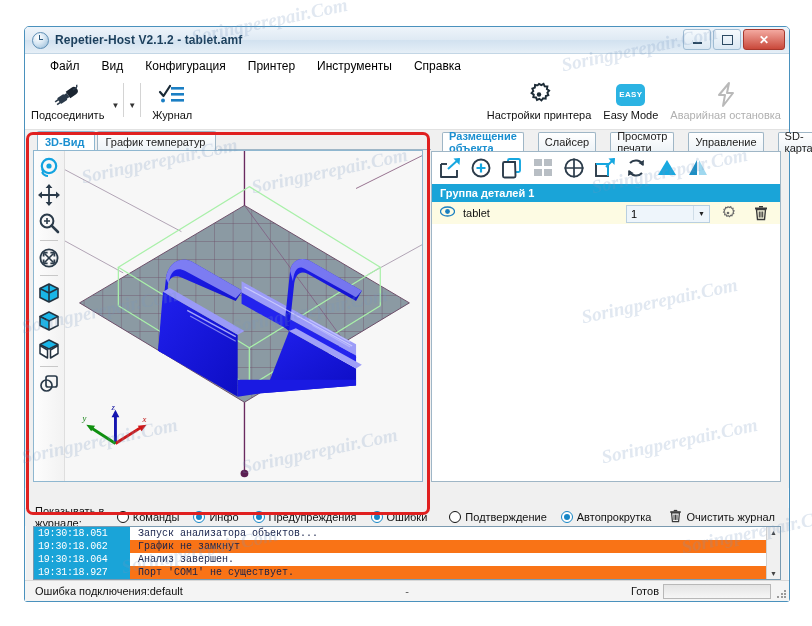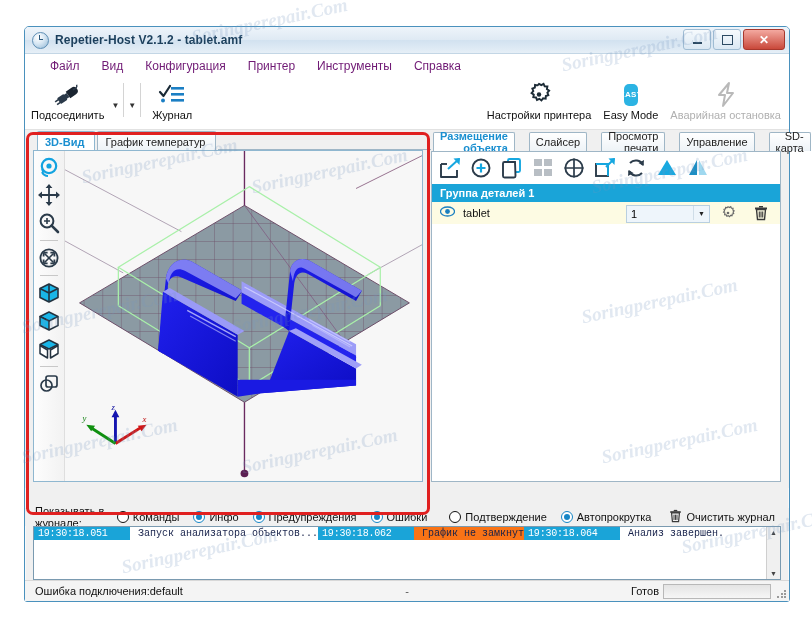--- a/index.html
+++ b/index.html
@@ -53,21 +53,21 @@
   }
   .glyph-min{width:9px;height:2px;background:#2c4a63;margin-top:6px;}
   .glyph-max{width:9px;height:8px;border:1.5px solid #2c4a63;}
   .glyph-close{color:#fff;font-size:12px;font-weight:bold;line-height:1;}
   
   .menubar{
     flex:0 0 24px;height:24px;display:flex;align-items:center;
     background:#ffffff;padding-left:14px;gap:0px;
     border-bottom:1px solid #ffffff;
   }
-  .menu-item{padding:3px 11px;font-size:12px;color:#701a75;cursor:default;}
+  .menu-item{padding:3px 11px;font-size:12px;color:#000000;cursor:default;}
   
   .toolbar{
     flex:0 0 50px;height:50px;background:#ffffff;
     display:flex;align-items:flex-start;position:relative;
     border-bottom:1px solid #e2e2e2;
   }
   .tb-group{display:flex;align-items:flex-start;height:50px;}
   .tb-btn{
     display:flex;flex-direction:column;align-items:center;justify-content:flex-start;
     padding:2px 6px 0 6px;min-width:44px;cursor:default;
@@ -75,21 +75,21 @@
   .tb-btn .ico{height:27px;display:flex;align-items:center;justify-content:center;}
   .tb-btn .lbl{font-size:11px;color:#111;margin-top:1px;white-space:nowrap;}
   .tb-btn.disabled .lbl{color:#b0b0b0;}
   .tb-split{
     display:flex;flex-direction:column;justify-content:center;height:32px;
     font-size:8px;color:#333;padding:0 1px;margin-top:10px;
   }
   .tb-sep{width:1px;height:34px;background:#d4d4d4;margin:4px 3px 0 3px;}
   .tb-right{position:absolute;right:2px;top:0;display:flex;align-items:flex-start;}
   .easy-badge{
-    width:14px;height:22px;border-radius:5px;background:#2bb3e3;
+    width:29px;height:22px;border-radius:5px;background:#2bb3e3;
     color:#fff;font-size:8px;font-weight:bold;display:flex;align-items:center;
     justify-content:center;letter-spacing:.3px;
   }
   
   .body{flex:1 1 auto;display:flex;min-height:0;background:#f0f0f0;}
   .left-pane{
     width:406px;flex:0 0 406px;position:relative;
     display:flex;flex-direction:column;
   }
   .red-outline{
@@ -117,22 +117,21 @@
     border-right:1px solid #dedede;display:flex;flex-direction:column;
     align-items:center;padding-top:3px;gap:2px;
   }
   .vt{width:26px;height:26px;display:flex;align-items:center;justify-content:center;cursor:default;}
   .vt-sep{width:18px;height:1px;background:#c8c8c8;margin:2px 0;}
   .canvas3d{flex:1;position:relative;overflow:hidden;background:#f7f7f7;}
   
   .right-pane{flex:1 1 auto;display:flex;flex-direction:column;min-width:0;}
   .rtabs{
     height:21px;flex:0 0 21px;display:flex;align-items:flex-end;gap:14px;
-    padding-left:2px;
-    text-align:right;
+    padding-left:11px;
   }
   .rtab{
     height:18px;padding:0 6px;font-size:11px;display:flex;align-items:center;
     border:1px solid #9fb6c6;border-bottom:none;border-radius:2px 2px 0 0;
     background:linear-gradient(to bottom,#ffffff,#eef3f7);color:#222;cursor:default;
   }
   .rtab.active{color:#1a8fd0;font-weight:bold;background:#fff;}
   .rpanel{
     flex:1 1 auto;margin:0 8px 6px 0;border:1px solid #9fb6c6;background:#fff;
     display:flex;flex-direction:column;min-height:0;overflow:hidden;
@@ -176,21 +175,21 @@
   }
   .radio.on{border-color:#1686c6;}
   .radio.on:after{
     content:"";position:absolute;left:2px;top:2px;width:6px;height:6px;border-radius:50%;
     background:#1686c6;
   }
   .logwrap{
     flex:0 0 52px;height:52px;margin:0 8px;border:1px solid #7a9ab0;background:#fff;
     display:flex;overflow:hidden;position:relative;
   }
-  .logrows{flex:1;display:flex;flex-direction:row;}
+  .logrows{flex:1;display:flex;flex-direction:column;}
   .logrow{height:13px;display:flex;align-items:center;font-family:"Liberation Mono",monospace;font-size:10px;}
   .logrow.alt{background:#f97316;text-align:right;}
   .logtime{
     width:92px;flex:0 0 92px;background:#1aa4d8;color:#fff;padding-left:4px;
     height:13px;display:flex;align-items:center;letter-spacing:-.2px;
   }
   .logmsg{padding-left:8px;color:#16214a;}
   .logscroll{
     width:13px;flex:0 0 13px;background:#f0f0f0;border-left:1px solid #cfcfcf;
     display:flex;flex-direction:column;justify-content:space-between;align-items:center;
@@ -633,20 +632,24 @@
           <span class="logmsg">Запуск анализатора объектов...</span>
         </div>
         <div class="logrow alt">
           <span class="logtime">19:30:18.062</span>
           <span class="logmsg">График не замкнут</span>
         </div>
         <div class="logrow">
           <span class="logtime">19:30:18.064</span>
           <span class="logmsg">Анализ завершен.</span>
         </div>
+        <div class="logrow alt">
+          <span class="logtime">19:31:18.927</span>
+          <span class="logmsg">Порт 'COM1' не существует.</span>
+        </div>
       </div>
       <div class="logscroll">
         <div class="sc-arrow">▲</div>
         <div class="sc-arrow">▼</div>
       </div>
     </div>
 
     <div class="statusbar">
       <span class="st-left">Ошибка подключения:default</span>
       <span class="st-dash">-</span>

